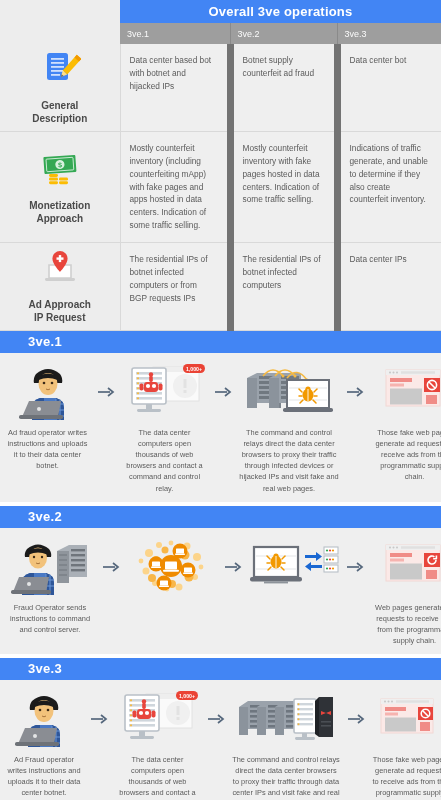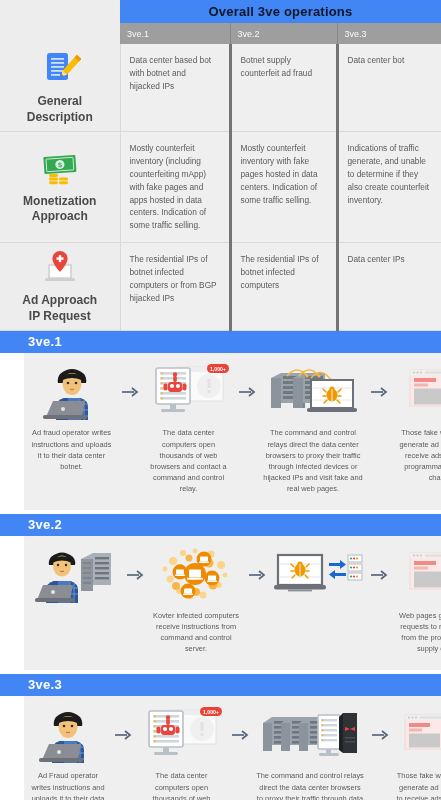--- a/index.html
+++ b/index.html
@@ -13,65 +13,65 @@
 
   
   .tbl { width: 441px; border-collapse: collapse; table-layout: fixed; }
   .tbl col.c0 { width: 120px; }
   .tbl col.c1 { width: 110px; }
   .tbl col.c2 { width: 107px; }
   .tbl col.c3 { width: 104px; }
 
   .hdr-blank { background: #ededed; border: none; }
   .hdr-title {
-    background: #4285f4; color: #0f172a;
+    background: #4285f4; color: #ffffff;
     font-size: 13px; font-weight: bold;
     text-align: center; height: 23px;
     letter-spacing: .2px;
   }
   .sub {
     background: #9e9e9e; color: #fafafa;
     font-size: 9px; height: 21px;
     padding-left: 7px; text-align: left;
     border-right: 1px solid #8a8a8a;
     vertical-align: middle;
   }
   .sub.last { border-right: none; }
 
   .tbl td.cell {
     background: #efefef;
-    border-right: 3px solid #737373;
+    border-right: 7px solid #737373;
     border-bottom: 1px solid #d9d9d9;
     font-size: 8.3px; line-height: 1.55;
     color: #5b5b5b;
     padding: 10px 10px 10px 9px;
     vertical-align: top;
   }
   .tbl td.cell.last { border-right: none; }
   .tbl td.labelcell {
     background: #ededed;
     border-right: 1px solid #d9d9d9;
     border-bottom: 1px solid #d9d9d9;
     text-align: center; vertical-align: middle;
     padding: 6px 4px;
   }
   .lbl-txt {
-    font-size: 12px; color: #4a4a4a; font-weight: bold;
-    line-height: 1.3; display: block;
+    font-size: 10px; color: #4a4a4a; font-weight: bold;
+    line-height: 1.3; margin-top: 5px; display: block;
   }
   .icn { display:block; margin: 0 auto; }
 
   
   .banner {
     background: #4285f4; color: #fff;
     height: 22px; line-height: 22px;
     font-size: 13px; font-weight: bold;
     padding-left: 28px; letter-spacing: .3px;
   }
-  .flowwrap { background: #efefef; padding: 8px 0 16px 0; margin-left: 24px; }
+  .flowwrap { background: #efefef; padding: 8px 0 8px 0; }
   .flow { display: flex; align-items: flex-start; width: 441px; }
   .step { display: flex; flex-direction: column; align-items: center; }
   .art { height: 62px; display: flex; align-items: center; justify-content: center; }
   .cap {
     font-size: 7.4px; line-height: 1.5; color: #5b5b5b;
     text-align: center; padding: 4px 5px 0 5px;
   }
   .arrow {
     display: flex; align-items: center; justify-content: center;
     height: 62px; flex: 0 0 22px; color: #5a6b7d;
@@ -168,21 +168,21 @@
             <path d="M22 2 a7.6 7.6 0 0 1 7.6 7.6 c0 5.6 -7.6 13.4 -7.6 13.4 s-7.6 -7.8 -7.6 -13.4 a7.6 7.6 0 0 1 7.6 -7.6 z" fill="#e8453c"></path>
             <rect x="20.8" y="6.1" width="2.4" height="7" fill="#fff"></rect>
             <rect x="18.5" y="8.4" width="7" height="2.4" fill="#fff"></rect>
           </svg>
         </span>
         <span class="lbl-txt">
           <span>Ad Approach</span><br>
           <span>IP Request</span>
         </span>
       </td>
-      <td class="cell">The residential IPs of botnet infected computers or from BGP hijacked IPs</td>
+      <td class="cell">The residential IPs of botnet infected computers or from BGP requests IPs</td>
       <td class="cell">The residential IPs of botnet infected computers</td>
       <td class="cell last">Data center IPs</td>
     </tr>
   </tbody>
     </table>
 
   <div class="banner">3ve.1</div>
   <div class="flowwrap">
     <div class="flow">
       <div class="step" style="flex:0 0 95px">
@@ -399,20 +399,21 @@
               </g>
             <g fill="#7f858c">
                 <rect x="50" y="17" width="8" height="2"></rect>
                 <rect x="50" y="22" width="8" height="2"></rect>
                 <rect x="50" y="27" width="8" height="2"></rect>
                 <rect x="50" y="32" width="8" height="2"></rect>
                 <rect x="50" y="37" width="8" height="2"></rect>
               </g>
           </svg>
         </div>
+        <div class="cap">Fraud Operator sends instructions to command and control server.</div>
       </div>
 
       <div class="arrow">
         <svg width="18" height="12" viewBox="0 0 18 12">
             <path d="M1 6 H13" stroke="#55677c" stroke-width="1.7"></path>
             <path d="M11 2 L16 6 L11 10" fill="none" stroke="#55677c" stroke-width="1.7"></path>
           </svg>
       </div>
 
       <div class="step" style="flex:0 0 100px">
@@ -454,21 +455,20 @@
                 <rect x="40" y="16.6" width="10" height="1.4" rx="0.7"></rect>
               <rect x="49" y="30.5" width="8" height="5" rx="0.6"></rect>
                 <rect x="48" y="35.6" width="10" height="1.4" rx="0.7"></rect>
               <rect x="25" y="43.5" width="8" height="5" rx="0.6"></rect>
                 <rect x="24" y="48.6" width="10" height="1.4" rx="0.7"></rect>
               <rect x="30" y="24.5" width="12" height="8" rx="0.8"></rect>
                 <rect x="28" y="32.8" width="16" height="2" rx="1"></rect>
             </g>
           </svg>
         </div>
-        <div class="cap">Kovter infected computers receive instructions from command and control server.</div>
       </div>
 
       <div class="arrow">
         <svg width="18" height="12" viewBox="0 0 18 12">
             <path d="M1 6 H13" stroke="#55677c" stroke-width="1.7"></path>
             <path d="M11 2 L16 6 L11 10" fill="none" stroke="#55677c" stroke-width="1.7"></path>
           </svg>
       </div>
 
       <div class="step" style="flex:0 0 100px">

